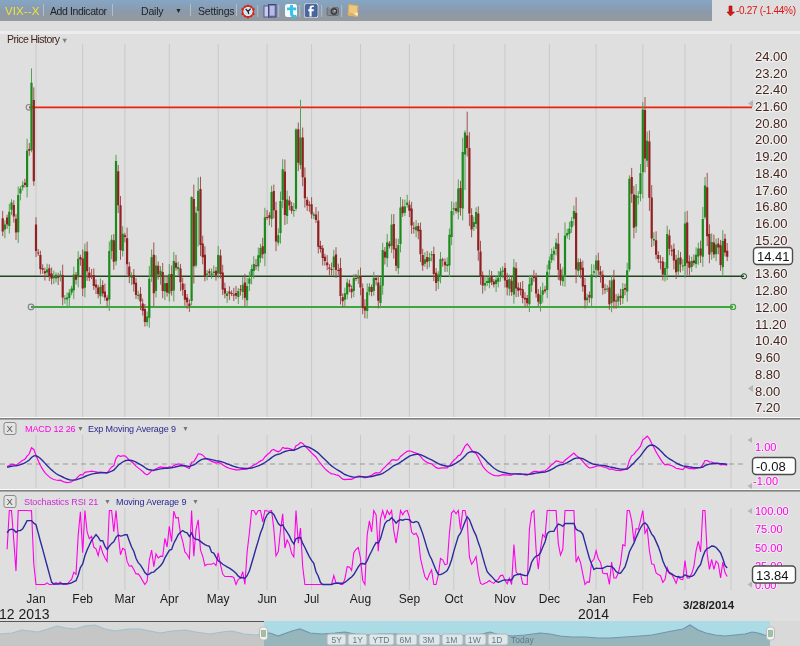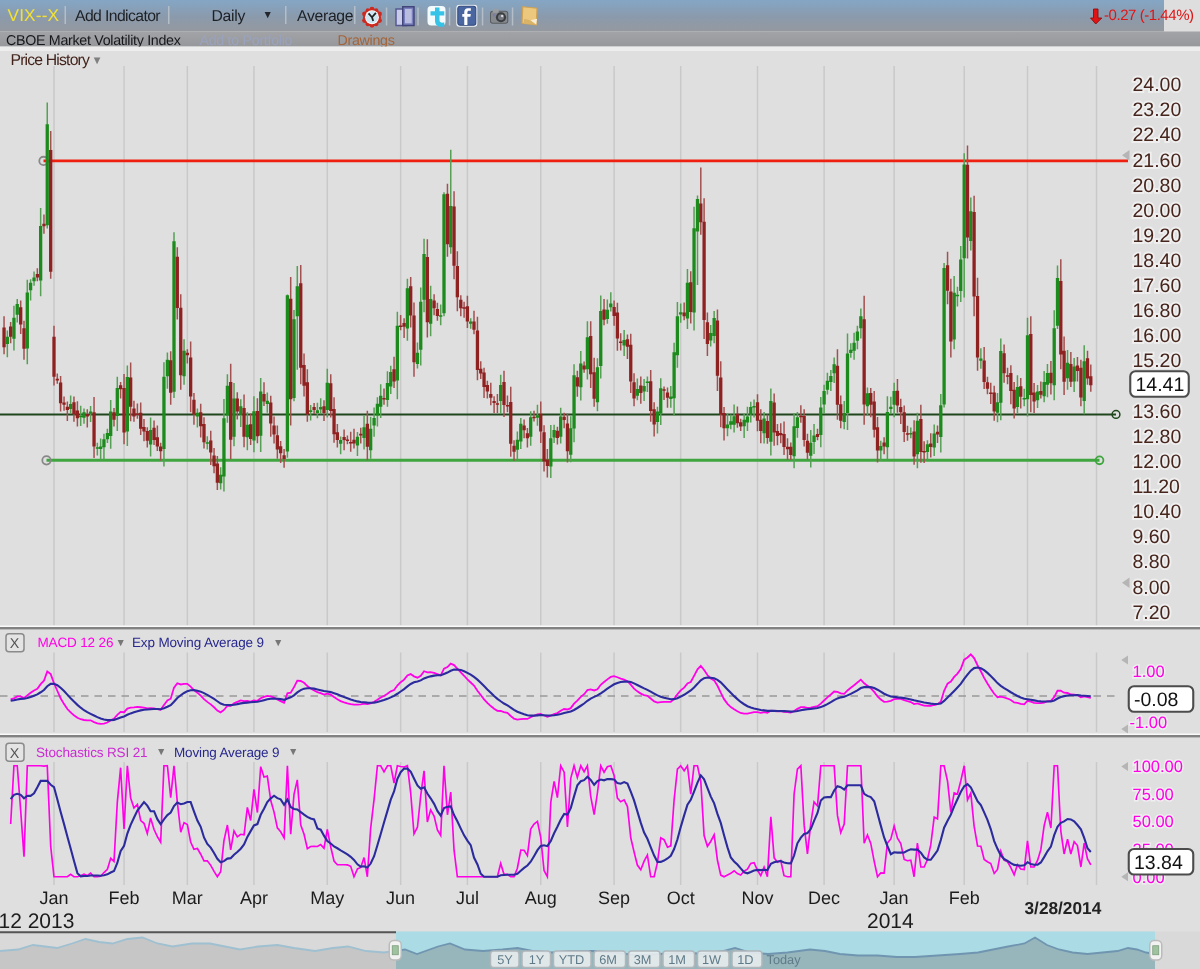--- a/index.html
+++ b/index.html
@@ -1,16 +1,16 @@
 <!DOCTYPE html>
 <html><head><meta charset="utf-8"><style>
 html,body{margin:0;padding:0;}
 #wrap{position:relative;width:800px;height:646px;background:#dedede;overflow:hidden;
  font-family:"Liberation Sans",sans-serif;}
-#tb{position:absolute;left:0;top:0;width:776px;height:21px;
+#tb{position:absolute;left:0;top:0;width:712px;height:21px;
  background:linear-gradient(#84a6c5,#8b9aab 55%,#95999f);}
 #cboe{position:absolute;left:0;top:21px;width:800px;height:10px;
  background:linear-gradient(#a2a3a7,#97989c);}
 .tbt{position:absolute;top:4.5px;font-size:10.5px;color:#1d2126;letter-spacing:-0.2px;white-space:nowrap;}
 .sep{position:absolute;top:4px;width:1px;height:12px;background:#b4bec8;}
 .ct{position:absolute;top:1px;font-size:9.5px;color:#17181a;letter-spacing:-0.2px;}
 svg text{font-family:"Liberation Sans",sans-serif;}
 .ax{font-size:13px;fill:#46251d;paint-order:stroke;stroke:#efefef;stroke-width:2.5px;}
 .mo{font-size:12px;fill:#1c1c1c;}
 .pink{font-size:11px;fill:#ff00e8;paint-order:stroke;stroke:#efefef;stroke-width:2px;}
@@ -18,21 +18,21 @@
 </style></head><body>
 <div id="wrap">
 <div id="tb">
  <span class="tbt" style="left:5px;color:#f2e135;font-size:11.5px;letter-spacing:0.1px;">VIX--X</span>
  <span class="sep" style="left:43px;"></span>
  <span class="tbt" style="left:50px;letter-spacing:-0.4px;">Add Indicator</span>
  <span class="sep" style="left:112px;"></span>
  <span class="tbt" style="left:120px;margin-left:21px;">Daily</span>
  <span class="tbt" style="left:175px;color:#22262b;font-size:7px;top:7px;">▼</span>
  <span class="sep" style="left:190px;"></span>
- <span class="tbt" style="left:198px;">Average</span>
+ <span class="tbt" style="left:198px;">Settings</span>
  <span class="sep" style="left:236px;"></span>
  <svg style="position:absolute;left:240px;top:3px;" width="125" height="16" viewBox="0 0 125 16">
   <g transform="translate(8,8.5)">
    <g fill="#cc2a20">
     <circle r="6.0"></circle>
             <circle cx="5" cy="-2.2" r="1.6"></circle>
             <circle cx="5" cy="2.2" r="1.6"></circle>
             <circle cx="-5" cy="-2.2" r="1.6"></circle>
             <circle cx="-5" cy="2.2" r="1.6"></circle>
     <circle cx="0" cy="-5.4" r="1.6"></circle>
@@ -76,25 +76,20 @@
   <g transform="translate(107,1)">
    <path d="M1.5 0.5 L11 1.5 L10.5 12.5 L1 11.5 Z" fill="#ecc77e" stroke="#cfa254" stroke-width="0.8"></path>
    <path d="M10.5 12.5 L6.5 9.5 L11 8.5 Z" fill="#f7ecd2"></path>
    <path d="M2.5 8.5 L6.5 9.5 L10.5 12.5 L2 11.8 Z" fill="#d9b468"></path>
   </g>
  </svg>
  <svg <svg="" style="position:absolute;left:726px;top:5px;" width="10" height="12" viewBox="0 0 10 12">
   <path d="M3 1h3v6h2.5L4.5 11 1 7h2z" fill="#e01414" stroke="#8d0f0f" stroke-width="0.6"></path>
  </svg>
  <span class="tbt" style="left:736px;color:#e01414;font-size:10px;letter-spacing:-0.3px;">-0.27 (-1.44%)</span>
-</div>
-<div id="cboe">
- <span class="ct" style="left:4px;">CBOE Market Volatility Index</span>
- <span class="ct" style="left:133px;color:#9aa3bd;">Add to Portfolio</span>
- <span class="ct" style="left:225px;color:#a4653a;">Drawings</span>
 </div>
 <svg width="800" height="615" viewBox="0 31 800 615" style="position:absolute;left:0;top:31px;">
  <rect x="0" y="31" width="800" height="615" fill="#dfdfdf"></rect>
  <rect x="0" y="31" width="800" height="3" fill="#ededed"></rect>
  <path d="M36.0 44V417M36.0 435V488M36.0 508V590M82.7 44V417M82.7 435V488M82.7 508V590M124.9 44V417M124.9 435V488M124.9 508V590M169.3 44V417M169.3 435V488M169.3 508V590M218.2 44V417M218.2 435V488M218.2 508V590M267.1 44V417M267.1 435V488M267.1 508V590M311.6 44V417M311.6 435V488M311.6 508V590M360.5 44V417M360.5 435V488M360.5 508V590M409.4 44V417M409.4 435V488M409.4 508V590M453.8 44V417M453.8 435V488M453.8 508V590M505.0 44V417M505.0 435V488M505.0 508V590M549.4 44V417M549.4 435V488M549.4 508V590M596.1 44V417M596.1 435V488M596.1 508V590M642.8 44V417M642.8 435V488M642.8 508V590M685.0 44V417M685.0 435V488M685.0 508V590M731.0 44V417M731.0 435V488M731.0 508V590" stroke="#c9c9c9" stroke-width="1" fill="none"></path>
  <text x="7" y="43" font-size="10.5" fill="#43241c" letter-spacing="-0.55">Price History</text>
  <text x="61" y="42.5" font-size="7.5" fill="#808080">▼</text>
  <line x1="0" y1="276.3" x2="744" y2="276.3" stroke="#20461e" stroke-width="1.4"></line>
  <circle cx="744" cy="276.3" r="2.6" fill="none" stroke="#20461e" stroke-width="1"></circle>
  <line x1="29" y1="107.3" x2="752" y2="107.3" stroke="#f02011" stroke-width="1.8"></line>

